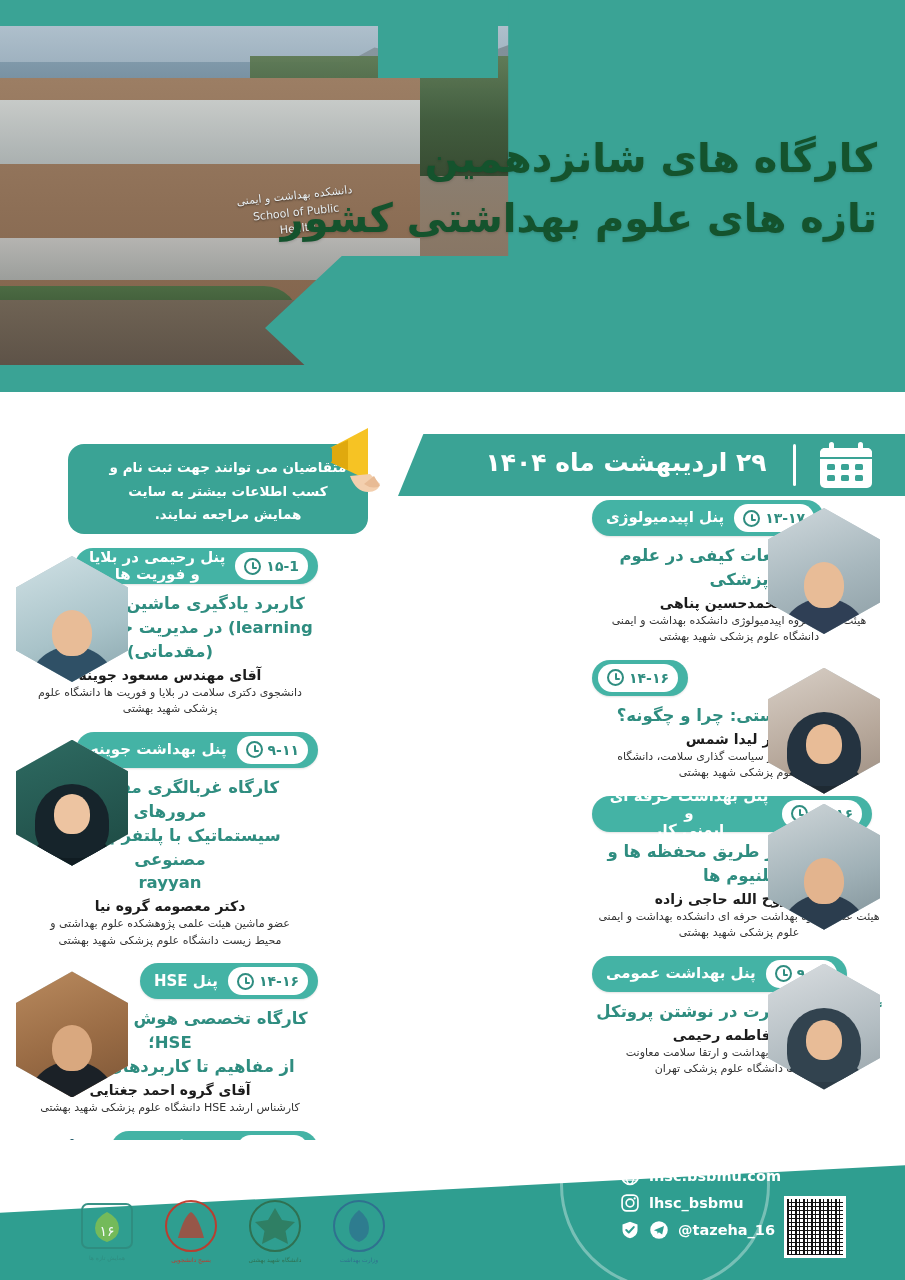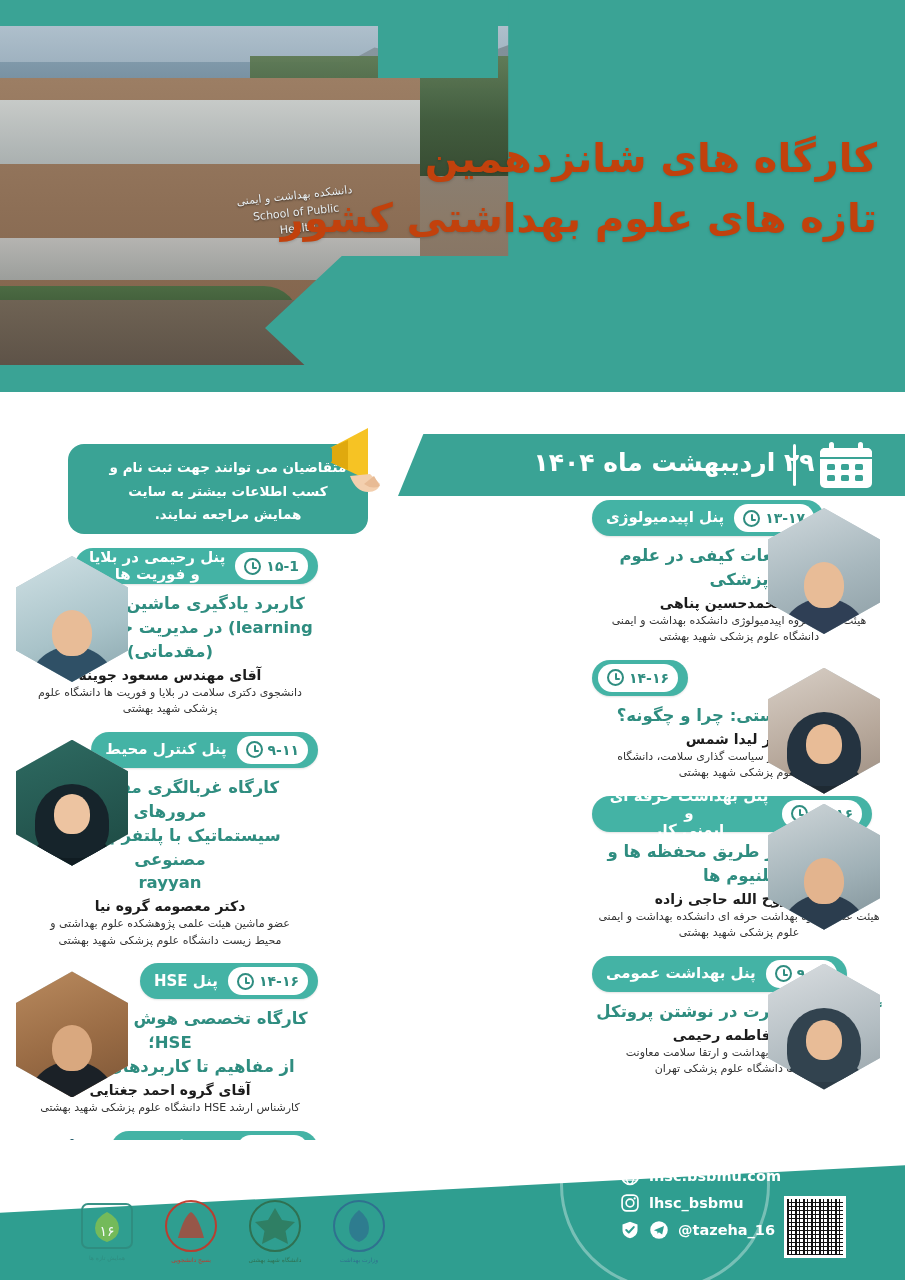--- a/index.html
+++ b/index.html
@@ -94,40 +94,40 @@
     position:absolute; top:0; left:378px; width:120px; height:78px; background:#3aa395;
   }
   .teal-bottom-band {
     position: absolute; top: 365px; left:0; width:905px; height:35px; background:#3aa395;
   }
   .header-title {
     position: absolute;
     top: 128px; right: 28px;
     width: 560px;
     text-align: right;
-    color: #c2410c;
+    color: #14532d;
     font-size: 40px;
     font-weight: bold;
     line-height: 1.5;
     direction: rtl;
     text-shadow: 0 1px 3px rgba(0,0,0,.18);
   }
   .header-title div { white-space: nowrap; }
 
   
   .date-bar {
     position: absolute;
     top: 434px; left: 398px;
     width: 507px; height: 62px;
     background: #3aa395;
     clip-path: polygon(5% 0%, 100% 0%, 100% 100%, 0% 100%);
   }
   .date-text {
     position: absolute;
-    top: 448px; left: 514px;
+    top: 448px; left: 466px;
     width: 320px;
     text-align: center;
     color: #ffffff;
     font-size: 25px;
     font-weight: bold;
     direction: rtl;
   }
   .date-divider {
     position:absolute; top:444px; left:793px; width:3px; height:42px;
     background:#ffffff; border-radius:2px;
@@ -456,21 +456,21 @@
 پزشکی شهید بهشتی</div>
       </div>
     </div>
 
     <div class="entry">
       <div class="panel-pill">
         <div class="time-chip">
           <span class="clock"></span>
           <span>۹-۱۱</span>
         </div>
-        <div class="pill-title">پنل کنترل محیط</div>
+        <div class="pill-title">پنل بهداشت جوینه</div>
       </div>
       <div class="hex">
         <div class="bg" style="background:linear-gradient(160deg,#2e6b62 0%,#24564f 60%,#1d4942 100%)"></div>
         <div class="body" style="background:#101c22"></div>
         <div class="scarf" style="background:#16242b"></div>
         <div class="head" style="background:#edc4a1; width:36px; height:40px; bottom:32px;"></div>
       </div>
       <div class="entry-body">
         <div class="talk-title">کارگاه  غربالگری مقالات در مرورهای
 سیستماتیک با پلتفرم هوش مصنوعی

